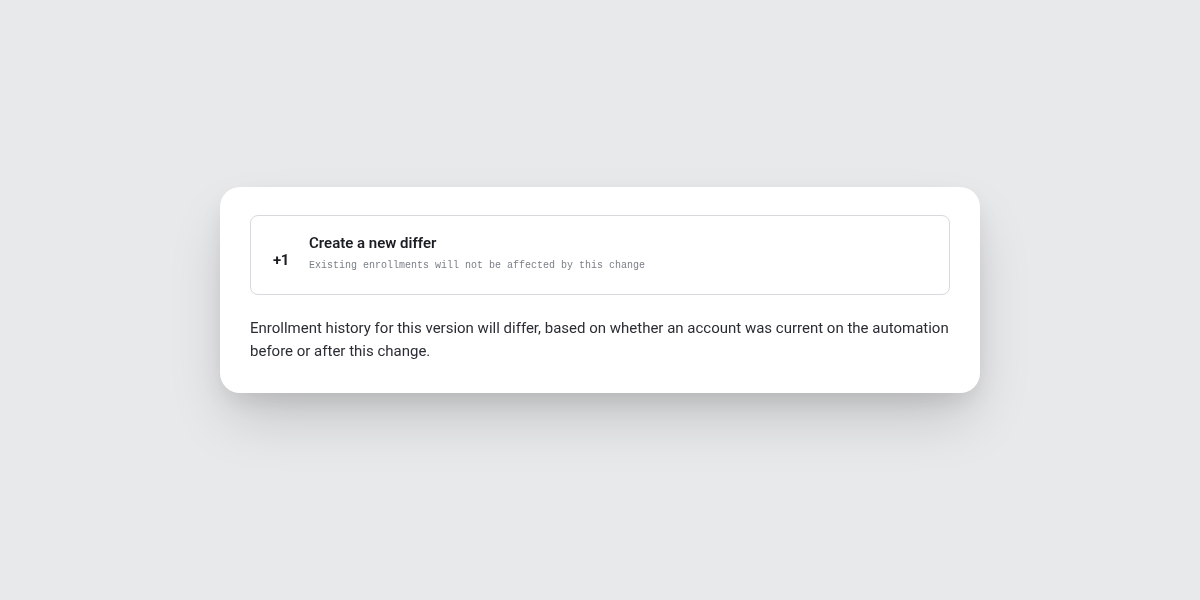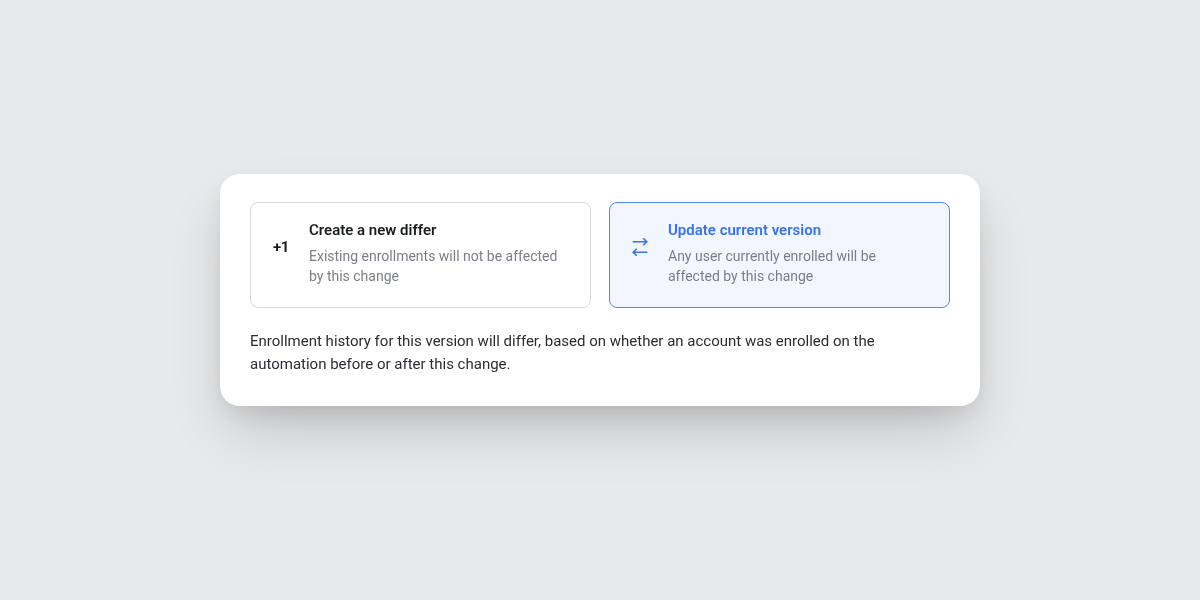--- a/index.html
+++ b/index.html
@@ -64,23 +64,24 @@
     .option-title {
       font-weight: 600;
       font-size: 15px;
       margin-bottom: 7px;
       color: #1a1d21;
     }
     .option.selected .option-title {
       color: #3a73e8;
     }
     .option-description {
-      font-size: 14px;
+      font-size: 10px;
       color: #7a7f87;
       line-height: 1.45;
+      font-family: Liberation Mono, monospace;
     }
     .help-text {
       font-size: 15px;
       color: #2a2d33;
       line-height: 1.55;
     }
   </style>
 </head>
 <body>
 
@@ -90,31 +91,17 @@
     <div class="option">
       <div class="option-icon">
         <span class="icon-plus-one">+1</span>
       </div>
       <div class="option-content">
         <div class="option-title">Create a new differ</div>
         <div class="option-description">Existing enrollments will not be affected by this change</div>
       </div>
     </div>
 
-    <div class="option selected">
-      <div class="option-icon">
-        <svg width="18" height="18" viewBox="0 0 24 24" fill="none" stroke="#3a73e8" stroke-width="2.2" stroke-linecap="round" stroke-linejoin="round">
-          <polyline points="17 1 21 5 17 9"></polyline>
-          <line x1="3" y1="5" x2="21" y2="5"></line>
-          <polyline points="7 23 3 19 7 15"></polyline>
-          <line x1="21" y1="19" x2="3" y2="19"></line>
-        </svg>
-      </div>
-      <div class="option-content">
-        <div class="option-title">Update current version</div>
-        <div class="option-description">Any user currently enrolled will be affected by this change</div>
-      </div>
-    </div>
 
   </div>
 
-  <div class="help-text">Enrollment history for this version will differ, based on whether an account was enrolled on the automation before or after this change.</div>
+  <div class="help-text">Enrollment history for this version will differ, based on whether an account was current on the automation before or after this change.</div>
 </div>
 
 </body></html>

